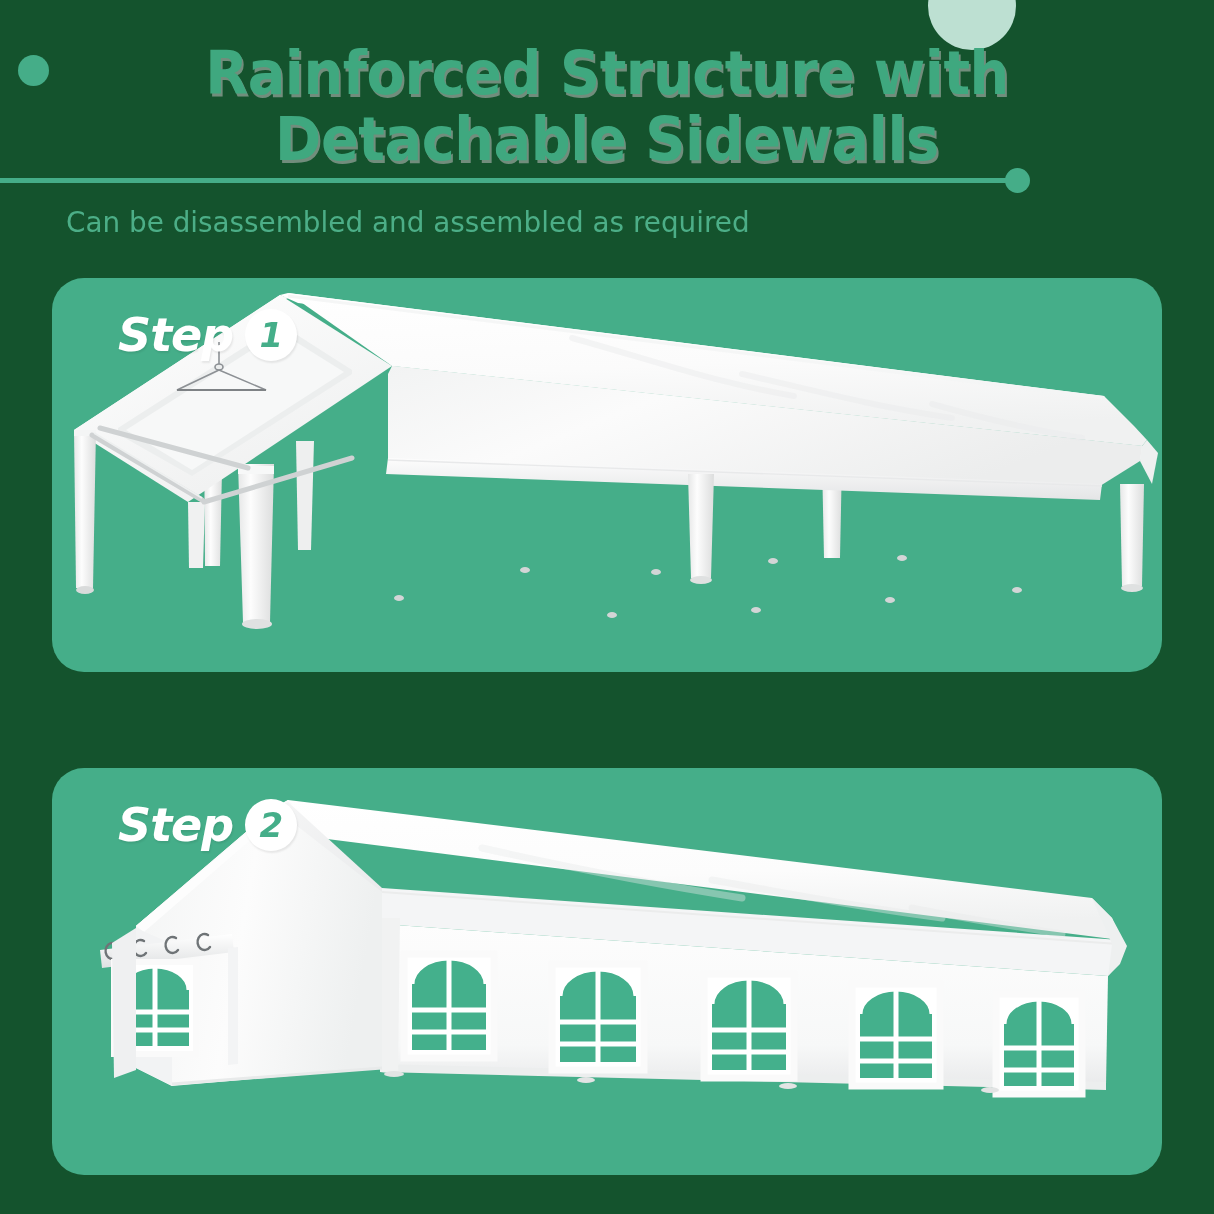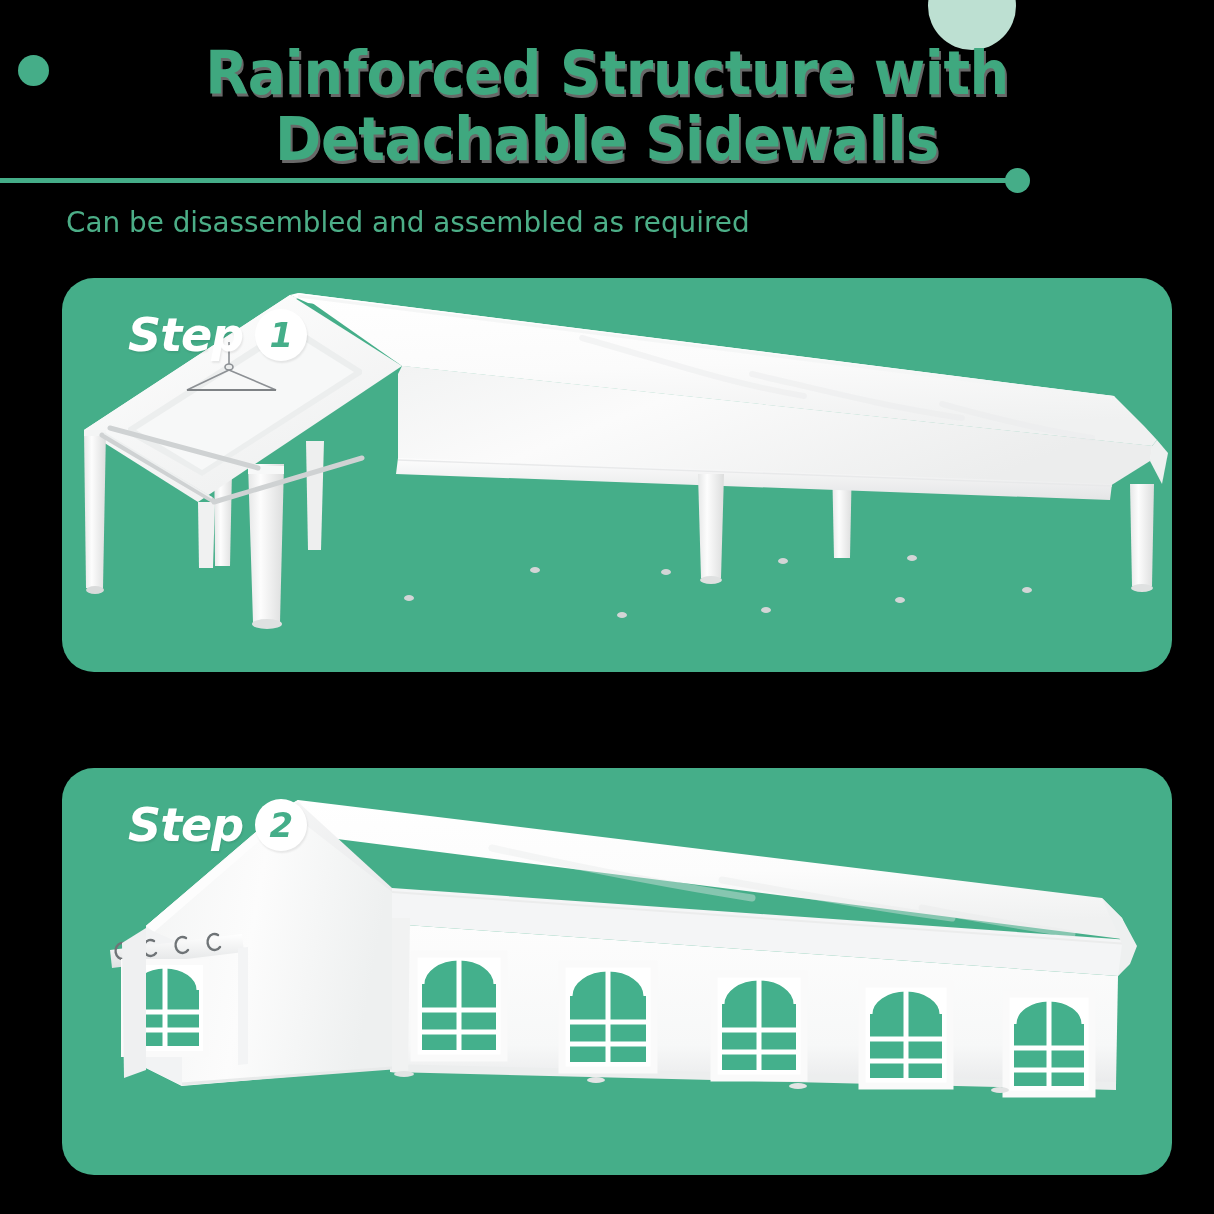--- a/index.html
+++ b/index.html
@@ -2,21 +2,21 @@
 <html><head>
 <meta charset="utf-8">
 <style>
   * { box-sizing: border-box; margin: 0; padding: 0; }
   html, body {
     width: 1214px; height: 1214px;
     background: #ffffff;
     font-family: "Liberation Sans", sans-serif;
     overflow: hidden;
   }
-  .page { position: relative; width: 1214px; height: 1214px; background: #000000; }
+  .page { position: relative; width: 1214px; height: 1214px; background: #14532d; }
 
   
   .deco-circle-lg {
     position: absolute; left: 928px; top: -38px;
     width: 88px; height: 88px; border-radius: 50%;
     background: #bde0d2;
   }
   .deco-dot-left {
     position: absolute; left: 18px; top: 55px;
     width: 31px; height: 31px; border-radius: 50%;
@@ -52,21 +52,21 @@
     font-size: 29px;
     font-weight: 400;
     color: #4cae87;
     transform: scaleX(0.96);
     transform-origin: left center;
   }
 
   
   .card {
     position: absolute;
-    left: 62px; width: 1110px;
+    left: 52px; width: 1110px;
     background: #45ae89;
     border-radius: 32px;
     overflow: hidden;
     padding-left: 11px;
   }
   #card-1 { top: 278px; height: 394px; }
   #card-2 { top: 768px; height: 407px; }
 
   .step-badge {
     position: absolute; left: 66px; top: 30px;

